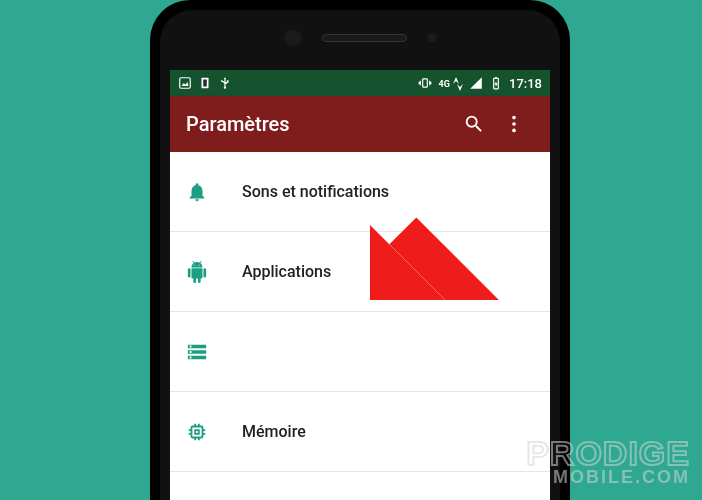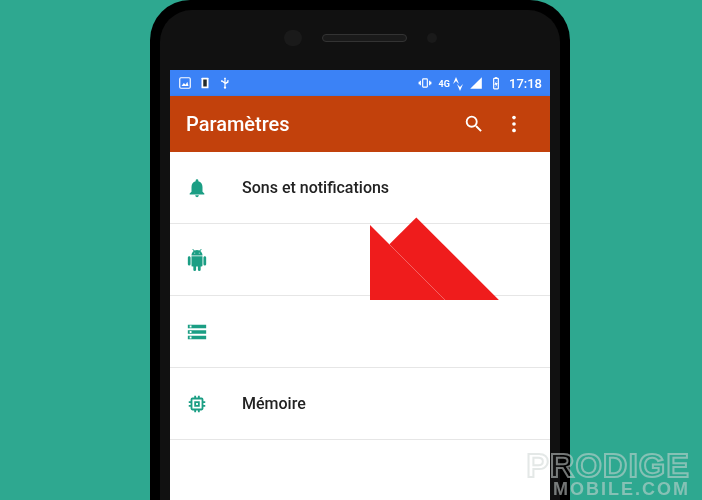--- a/index.html
+++ b/index.html
@@ -55,34 +55,34 @@
   .screen {
     position: absolute;
     left: 10px; right: 10px;
     top: 60px;
     bottom: 10px;
     background: #fff;
     overflow: hidden;
   }
   .status-bar {
     height: 26px;
-    background: #3b82f6;
+    background: #14532d;
     color: #fff;
     display: flex;
     align-items: center;
     padding: 0 8px;
     font-size: 13px;
   }
   .status-left { display: flex; gap: 6px; align-items: center; }
   .status-right { margin-left: auto; display: flex; gap: 6px; align-items: center; }
   .status-ic { width: 14px; height: 14px; display: inline-flex; align-items: center; justify-content: center; }
   .status-ic svg { width: 14px; height: 14px; fill: #fff; }
   .app-bar {
     height: 56px;
-    background: #c2410c;
+    background: #7f1d1d;
     color: #fff;
     display: flex;
     align-items: center;
     padding: 0 16px;
     box-shadow: 0 2px 4px rgba(0,0,0,0.3);
   }
   .app-title {
     font-size: 20px;
     font-weight: 500;
     flex: 1;
@@ -92,21 +92,21 @@
     display: flex; align-items: center; justify-content: center;
     cursor: pointer;
   }
   .app-bar-action svg { width: 22px; height: 22px; fill: #fff; }
   .list {
     background: #fff;
   }
   .list-item {
     display: flex;
     align-items: center;
-    height: 72px;
+    height: 80px;
     padding: 0 16px;
     border-bottom: 1px solid #e6e6e6;
     cursor: pointer;
   }
   .list-icon {
     width: 40px;
     display: flex;
     align-items: center;
     justify-content: flex-start;
   }
@@ -119,21 +119,21 @@
   }
   .arrow-overlay {
     position: absolute;
     left: 370px;
     top: 130px;
     pointer-events: none;
   }
   .watermark {
     position: absolute;
     right: 12px;
-    bottom: 2px;
+    bottom: 14px;
     text-align: right;
     line-height: 1;
     pointer-events: none;
     opacity: 0.55;
   }
   .wm-top {
     font-size: 34px;
     font-weight: 800;
     letter-spacing: 1px;
     color: transparent;
@@ -240,20 +240,21 @@
           </span>
           <span class="list-label">Sons et notifications</span>
         </div>
 
         <div class="list-item">
           <span class="list-icon">
             <svg viewBox="0 0 24 24">
                 <path d="M6 18c0 .55.45 1 1 1h1v3.5a1.5 1.5 0 003 0V19h2v3.5a1.5 1.5 0 003 0V19h1c.55 0 1-.45 1-1V8H6v10zM3.5 8C2.67 8 2 8.67 2 9.5v7a1.5 1.5 0 003 0v-7C5 8.67 4.33 8 3.5 8zm17 0c-.83 0-1.5.67-1.5 1.5v7a1.5 1.5 0 003 0v-7c0-.83-.67-1.5-1.5-1.5zM15.53 2.16l1.3-1.3a.5.5 0 00-.71-.71l-1.48 1.48C13.85 1.23 12.95 1 12 1s-1.85.23-2.64.63L7.88.15a.5.5 0 00-.71.71l1.31 1.31C6.97 3.26 6 5.01 6 7h12c0-1.99-.97-3.75-2.47-4.84zM10 5H9V4h1v1zm5 0h-1V4h1v1z"></path>
               </svg>
           </span>
+          <span class="list-label">Applications</span>
         </div>
 
         <div class="list-item">
           <span class="list-icon">
             <svg viewBox="0 0 24 24">
                 <path d="M2 20h20v-4H2v4zm2-3h2v2H4v-2zM2 4v4h20V4H2zm4 3H4V5h2v2zm-4 7h20v-4H2v4zm2-3h2v2H4v-2z"></path>
               </svg>
           </span>
         </div>
 

